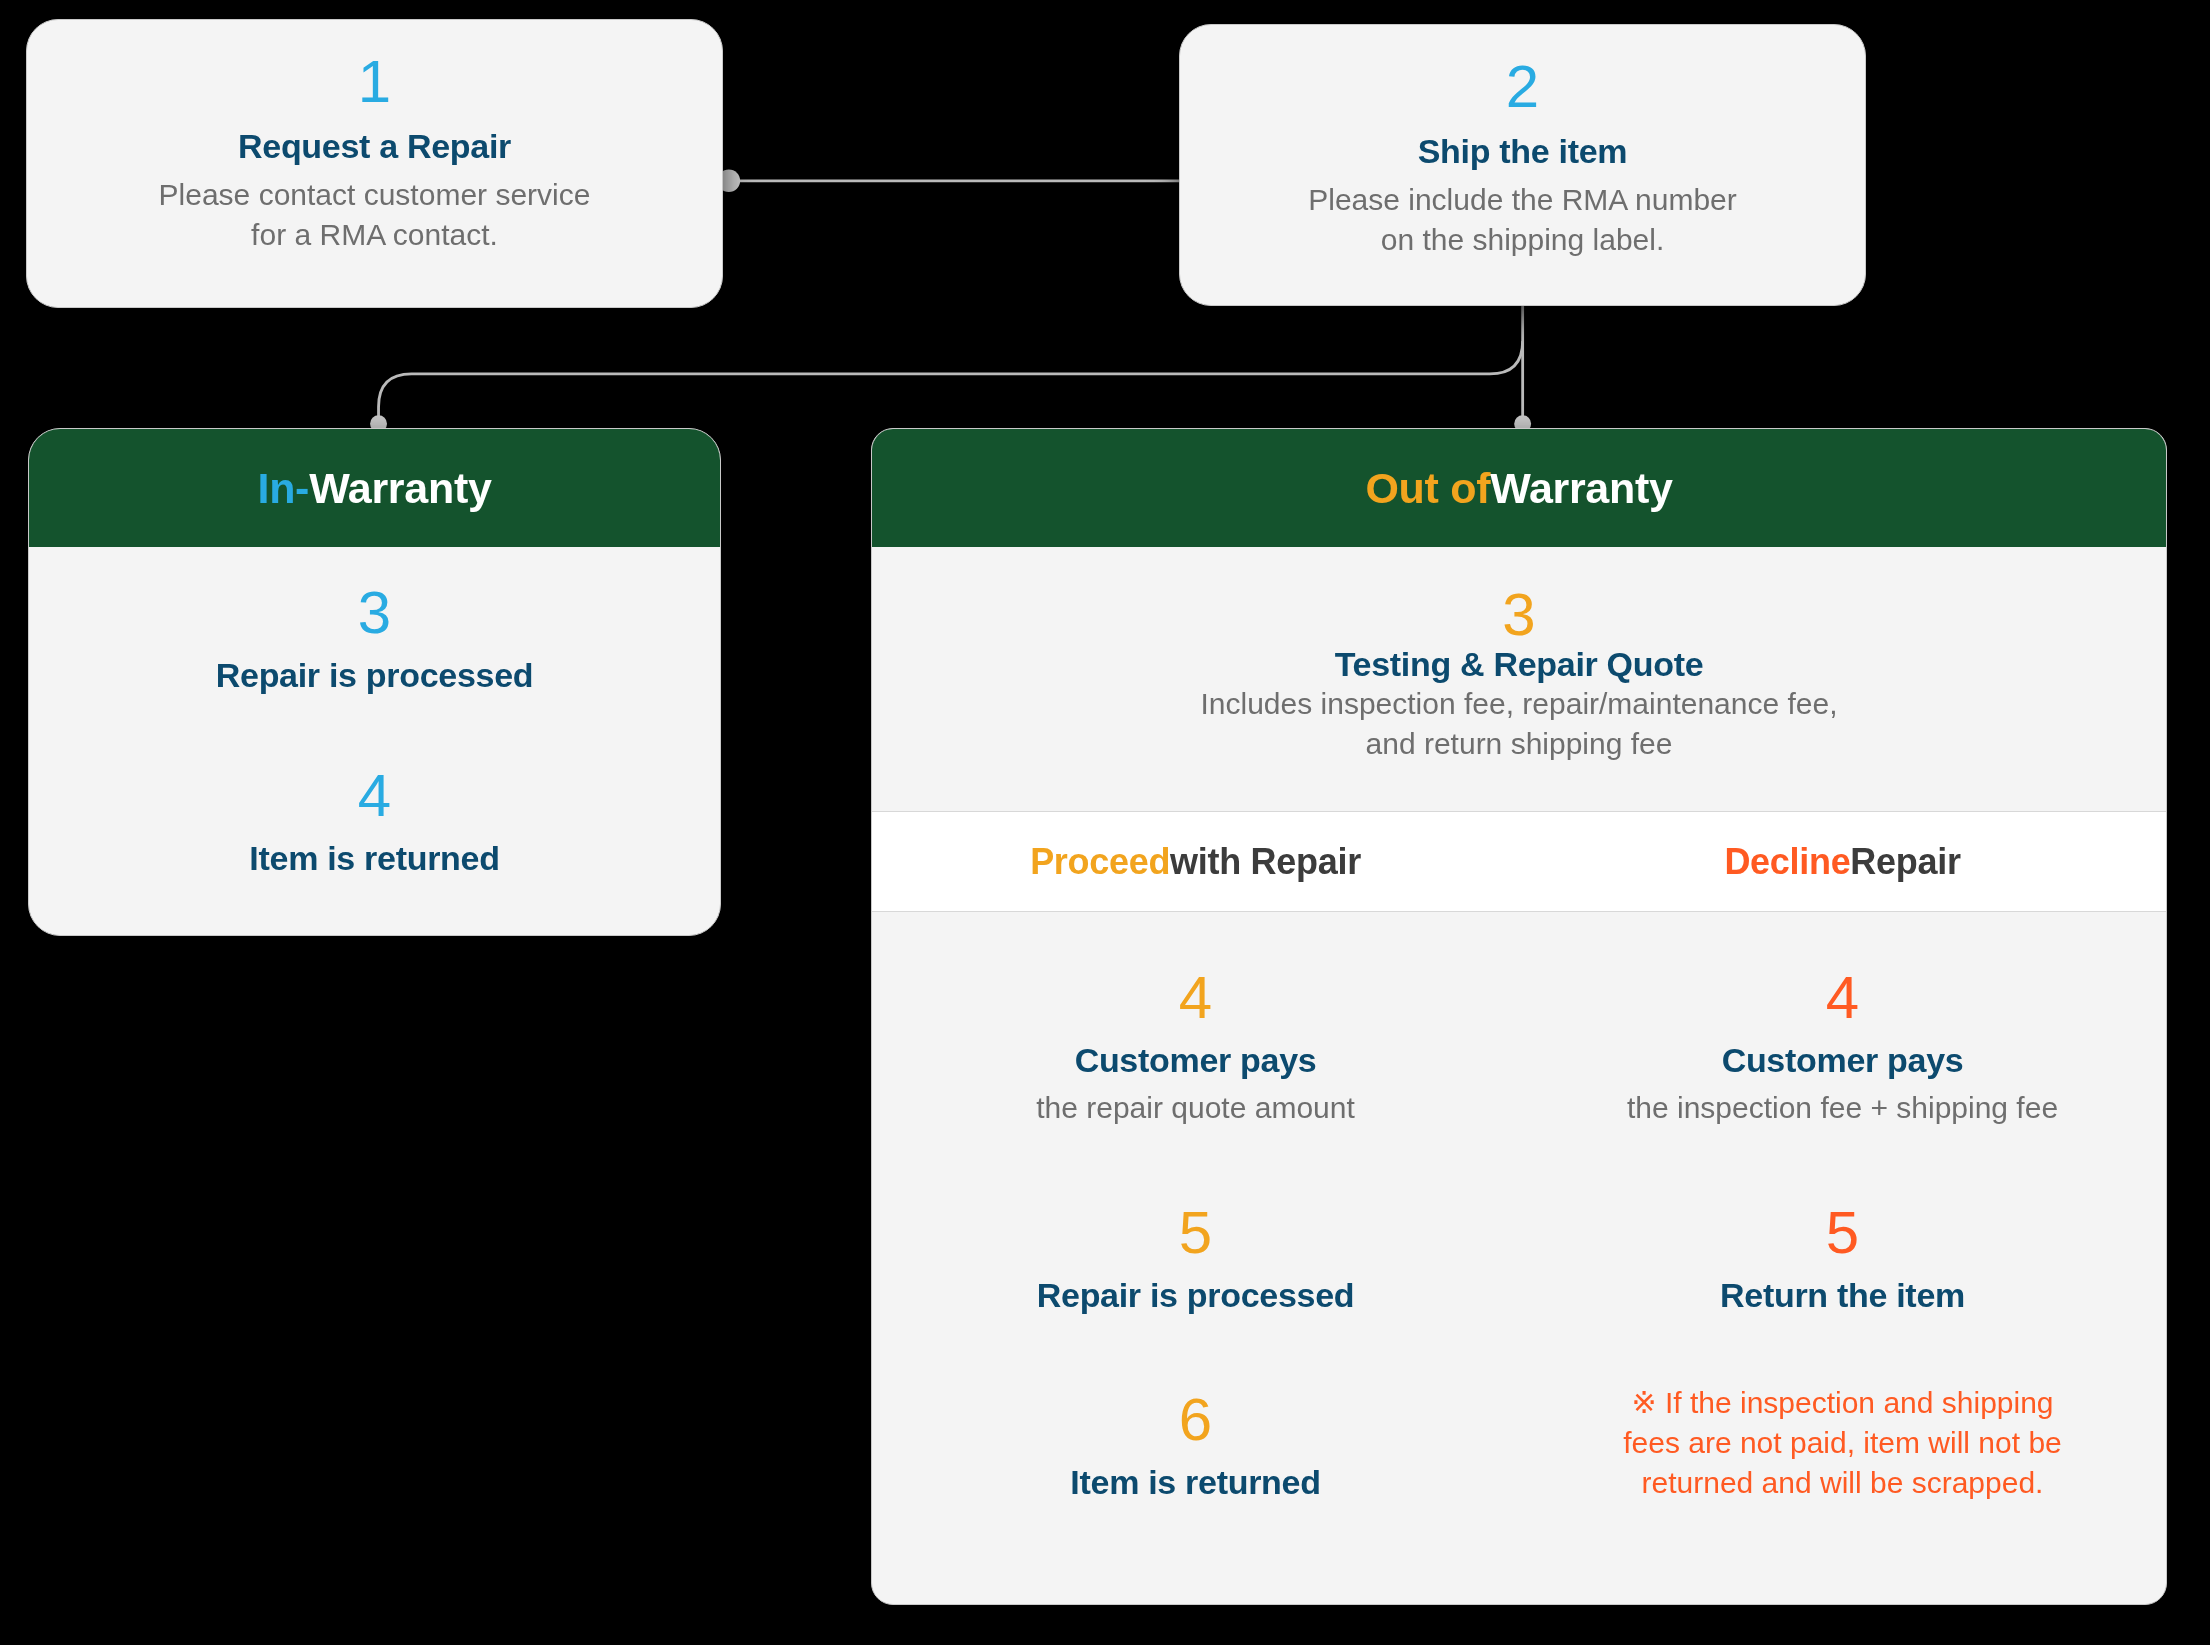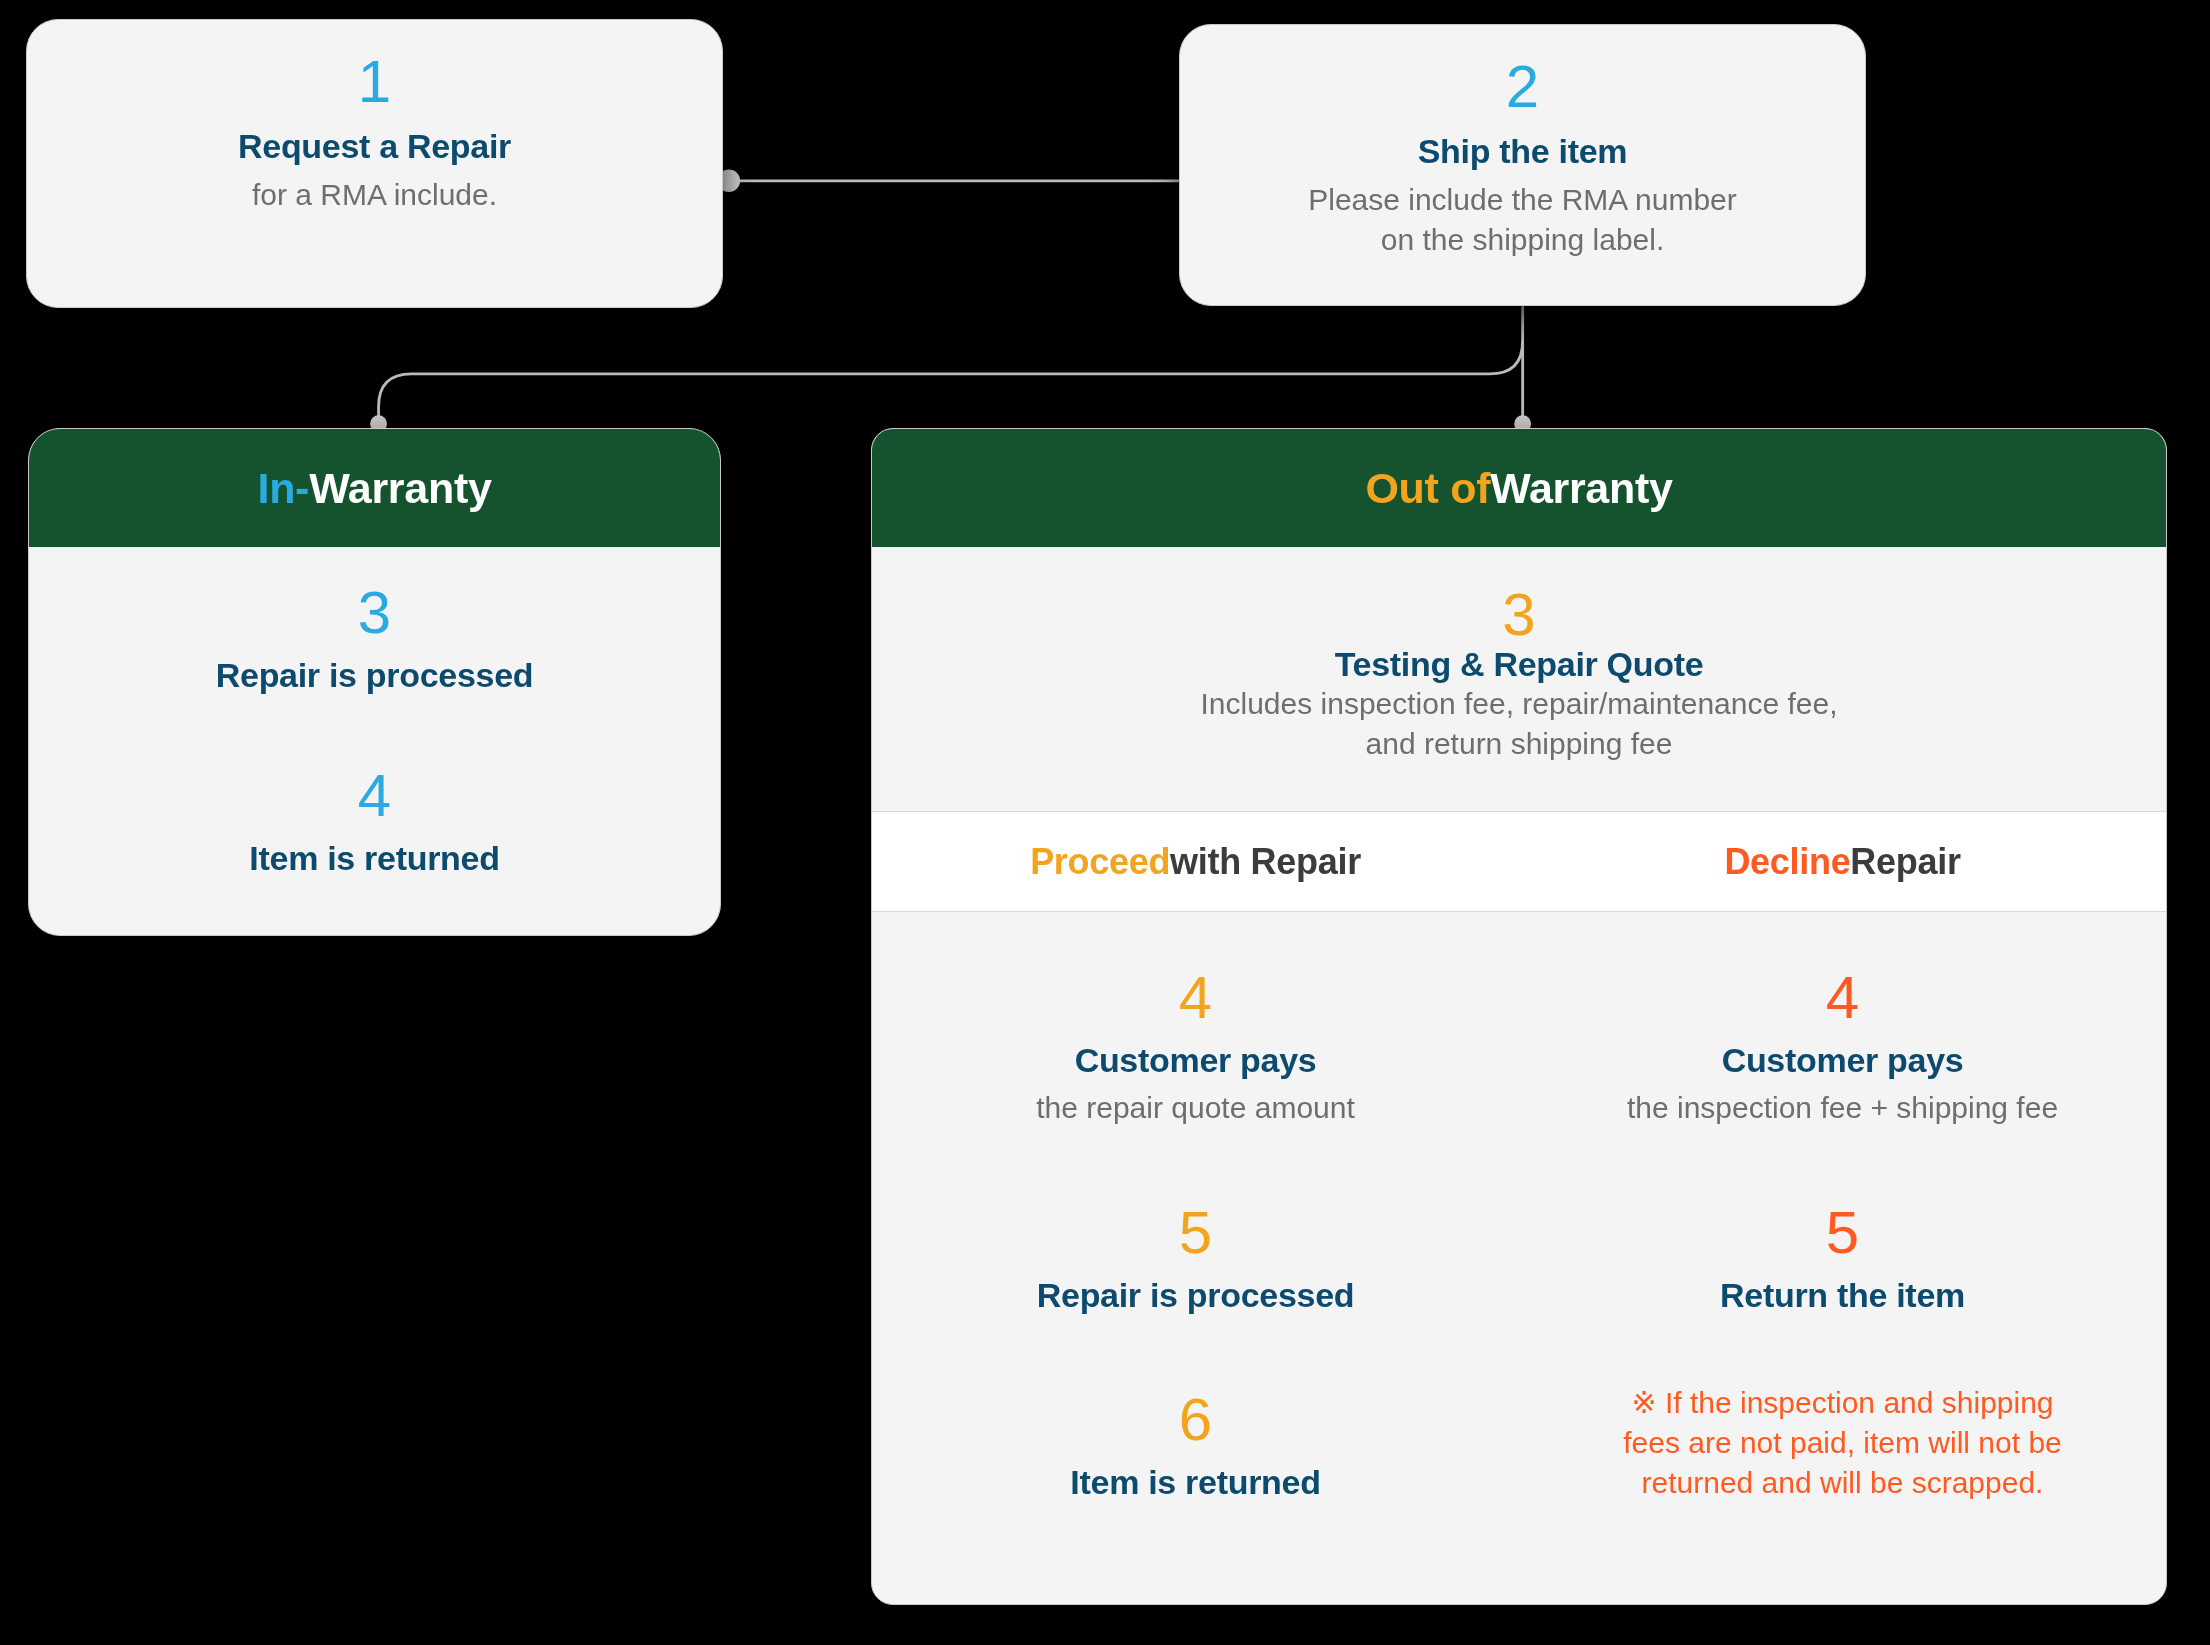--- a/index.html
+++ b/index.html
@@ -73,21 +73,22 @@
       <circle cx="774" cy="192" r="12"></circle>
       <circle cx="402" cy="450" r="9"></circle>
       <circle cx="1617" cy="450" r="9"></circle>
     </g>
   </svg>
 
   <section class="card step-card" id="card-step1">
     <div class="num blue">1</div>
     <div class="title">Request a Repair</div>
     <div class="desc">
-      <div>for a RMA include.</div>
+      <div>Please contact customer service</div>
+      <div>for a RMA contact.</div>
     </div>
   </section>
 
   <section class="card step-card" id="card-step2">
     <div class="num blue">2</div>
     <div class="title">Ship the item</div>
     <div class="desc">
       <div>Please include the RMA number</div>
       <div>on the shipping label.</div>
     </div>

